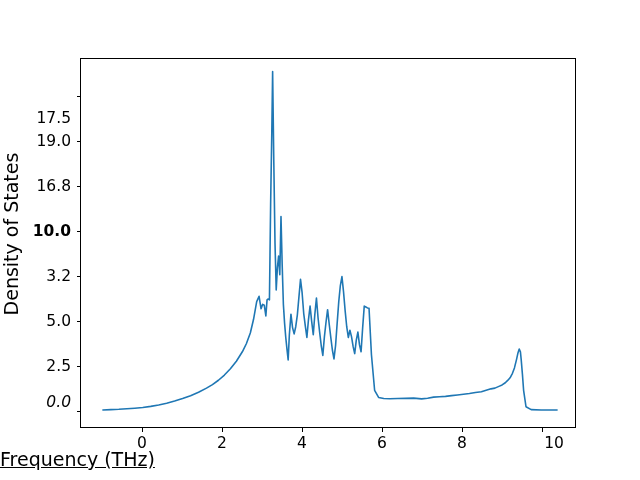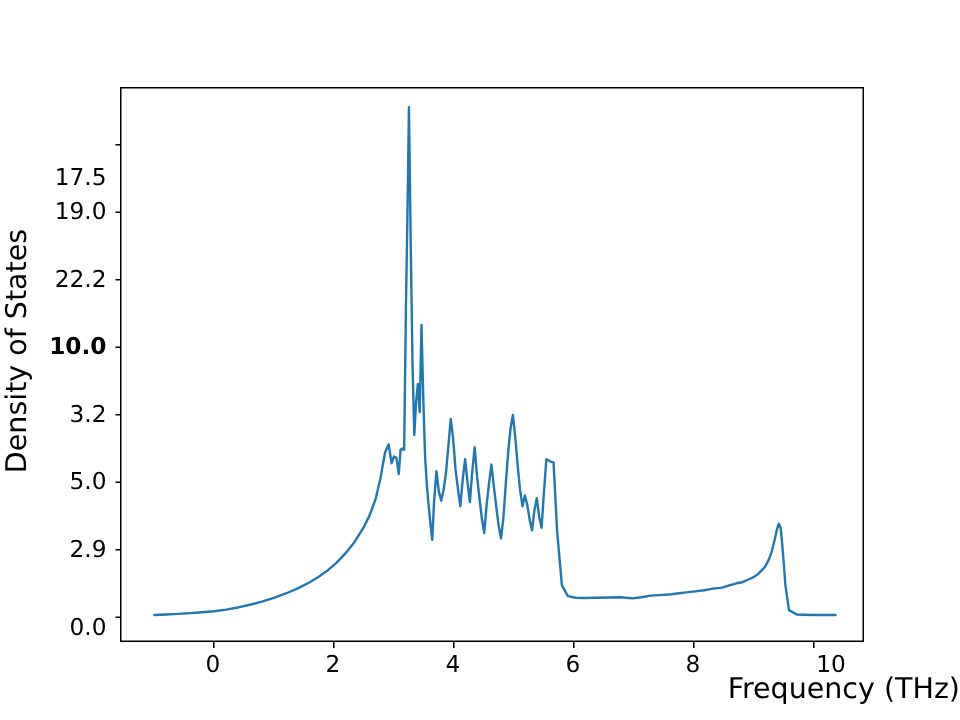--- a/index.html
+++ b/index.html
@@ -23,22 +23,22 @@
   }
   .ticklabel-x{
     position:absolute;font-size:15.5px;color:#000;text-align:center;
     transform:translateX(-50%);white-space:nowrap;
   }
   .ticklabel-y{
     position:absolute;font-size:15.5px;color:#000;text-align:right;
     transform:translateY(-50%);white-space:nowrap;
   }
   #xlabel{
-    position:absolute;left:0;width:640px;top:448px;text-align:right;
-    font-size:19px;color:#000;
+    position:absolute;left:0;width:640px;top:448px;text-align:left;
+    font-size:19px;color:#000;text-decoration:underline;
   }
   #ylabel{
     position:absolute;left:-119px;top:223px;width:260px;text-align:center;
     font-size:19px;color:#000;
     transform:rotate(-90deg);transform-origin:center center;
   }
 </style>
 </head>
 <body>
 
@@ -59,31 +59,31 @@
       <div class="ticklabel-x" style="left: 302px; top: 434px;">4</div>
       <div class="tick-x" style="left: 382px; top: 428px;"></div>
       <div class="ticklabel-x" style="left: 382px; top: 434px;">6</div>
       <div class="tick-x" style="left: 462px; top: 428px;"></div>
       <div class="ticklabel-x" style="left: 462px; top: 434px;">8</div>
       <div class="tick-x" style="left: 542px; top: 428px;"></div>
       <div class="ticklabel-x" style="left: 554px; top: 434px;">10</div>
     </div>
   <div id="yticks-container">
       <div class="tick-y" style="top: 410.895px; left: 76.5px;"></div>
-      <div class="ticklabel-y" style="top: 418px; left: 0px; width: 71px;">0.0</div>
+      <div class="ticklabel-y" style="top: 402px; left: 0px; width: 71px; font-style: italic;">0.0</div>
       <div class="tick-y" style="top: 365.883px; left: 76.5px;"></div>
-      <div class="ticklabel-y" style="top: 365.883px; left: 0px; width: 71px;">2.9</div>
+      <div class="ticklabel-y" style="top: 365.883px; left: 0px; width: 71px;">2.5</div>
       <div class="tick-y" style="top: 320.871px; left: 76.5px;"></div>
       <div class="ticklabel-y" style="top: 320.871px; left: 0px; width: 71px;">5.0</div>
       <div class="tick-y" style="top: 275.859px; left: 76.5px;"></div>
       <div class="ticklabel-y" style="top: 275.859px; left: 0px; width: 71px;">3.2</div>
       <div class="tick-y" style="top: 230.847px; left: 76.5px;"></div>
       <div class="ticklabel-y" style="top: 230.847px; left: 0px; width: 71px; font-weight: bold;">10.0</div>
       <div class="tick-y" style="top: 185.835px; left: 76.5px;"></div>
-      <div class="ticklabel-y" style="top: 185.835px; left: 0px; width: 71px;">22.2</div>
+      <div class="ticklabel-y" style="top: 185.835px; left: 0px; width: 71px;">16.8</div>
       <div class="tick-y" style="top: 140.822px; left: 76.5px;"></div>
       <div class="ticklabel-y" style="top: 140.822px; left: 0px; width: 71px;">19.0</div>
       <div class="tick-y" style="top: 95.8102px; left: 76.5px;"></div>
       <div class="ticklabel-y" style="top: 95.8102px; left: 0px; width: 71px; margin-top: 22px;">17.5</div>
     </div>
 
   <div id="xlabel">Frequency (THz)</div>
   <div id="ylabel">Density of States</div>
 
 </div>

